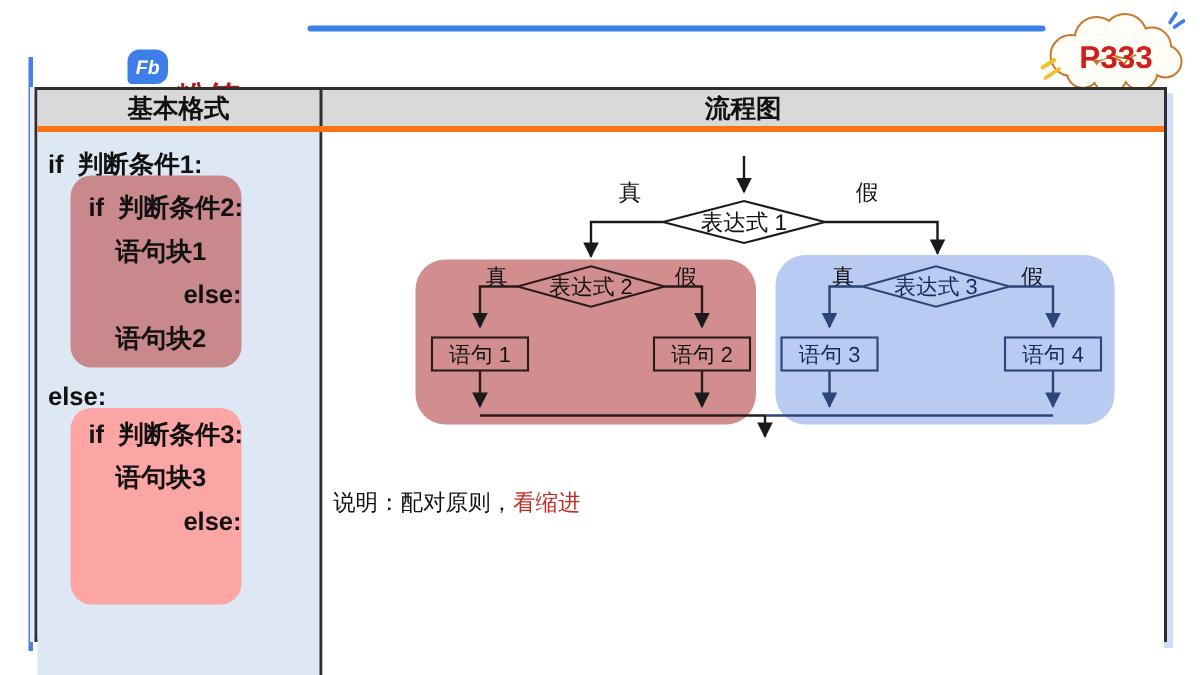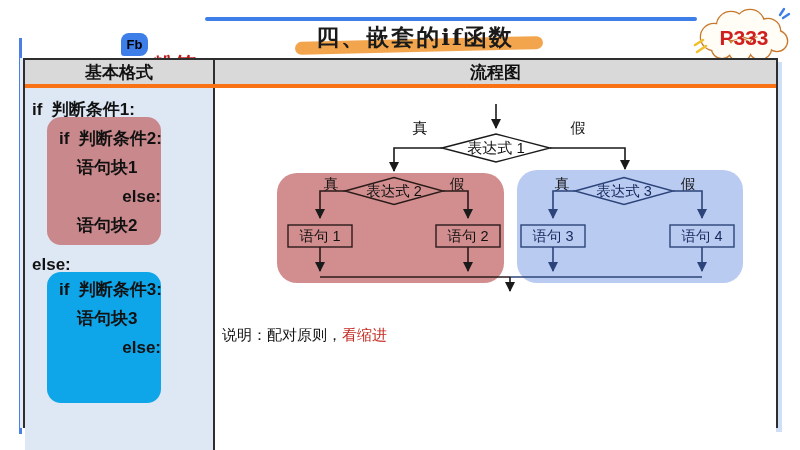--- a/index.html
+++ b/index.html
@@ -3,22 +3,22 @@
 <meta charset="utf-8">
 <style>
   * { margin:0; padding:0; box-sizing:border-box; }
   html,body { width:800px; height:450px; background:#fff; overflow:hidden;
               font-family:"Liberation Sans","DejaVu Sans",sans-serif; }
   .page { position:relative; width:800px; height:450px; background:#fff; }
 
   
   .logo { position:absolute; left:85px; top:9px; display:flex; align-items:center; gap:5px; }
   .logo-mark { width:27px; height:23px; background:#3D7EE8; border-radius:8px 8px 8px 3px;
-               color:#000000; font-weight:bold; font-size:13px;
-               display:flex; align-items:center; justify-content:center;margin-left:36px; }
+               color:#ffffff; font-weight:bold; font-style:italic; font-size:13px;
+               display:flex; align-items:center; justify-content:center; }
   .logo-brand { color:#b91c1c; font-size:21px; font-weight:bold; letter-spacing:1px;margin-top:42px; }
   .top-line { position:absolute; left:205px; top:17px; width:492px; height:4px;
               background:#3D7EE8; border-radius:2px; }
   .title-wrap { position:absolute; left:260px; top:22px; width:310px; height:34px; text-align:center; }
   .title-highlight { position:absolute; left:35px; top:17px; width:248px; height:13px;
                      background:#F0952D; opacity:.85; border-radius:8px; transform:rotate(-1.4deg); }
   .title-text { position:relative; z-index:2; font-family:"DejaVu Serif","Liberation Serif",serif;
                 font-weight:bold; font-size:23px; color:#1a1a1a; letter-spacing:2px; }
   .badge { position:absolute; left:693px; top:6px; width:100px; height:56px; }
 
@@ -34,21 +34,21 @@
   .tbody { display:flex; height:404px;font-weight:bold; }
   .cell-code { position:relative; width:190px; border-right:2px solid #2e2e2e; background:#DEE8F5; }
   .cell-flow { position:relative; flex:1; background:#fff; }
 
   
   .cl { font-size:17px; color:#111; white-space:pre; line-height:29px; height:29px; }
   .code-line1 { position:absolute; left:7px; top:86px; }
   .code-else  { position:absolute; left:7px; top:249px; }
   .codebox { position:absolute; left:22px; width:114px; border-radius:14px; }
   .box-red  { top:108px; height:128px; background:#C9898C; padding-top:7px; }
-  .box-blue { top:262px; height:131px; background:#0ea5e9; padding-top:3px; }
+  .box-blue { top:262px; height:131px; background:#fca5a5; padding-top:3px; }
   .indent1 { padding-left:12px;text-align:right; }
   .indent2 { padding-left:30px; }
   
 
   
   .flow-svg { position:absolute; left:213px; top:86px; width:565px; height:342px; }
   .note { position:absolute; left:222px; top:326px; font-size:15px; color:#111; }
   .note .red { color:#C42A21; }
   svg text { font-family:"Liberation Sans","DejaVu Sans",sans-serif; }
 </style>
@@ -56,24 +56,20 @@
 <body>
 
 <div class="page">
 
   <div class="logo">
     <div class="logo-mark">Fb</div>
     <div class="logo-brand">粉笔</div>
   </div>
   <div class="top-line"></div>
 
-  <div class="title-wrap">
-    <div class="title-highlight"></div>
-    <div class="title-text">四、嵌套的if函数</div>
-  </div>
 
   <svg class="badge" viewBox="0 0 100 56">
     <g stroke="#C8772B" stroke-width="2.6" fill="#FFFDF5">
       <circle cx="21" cy="31" r="13"></circle>
         <circle cx="38" cy="20" r="14"></circle>
       <circle cx="57" cy="18" r="14"></circle>
         <circle cx="75" cy="25" r="12"></circle>
       <circle cx="84" cy="35" r="10"></circle>
         <circle cx="67" cy="42" r="11"></circle>
       <circle cx="47" cy="44" r="11"></circle>

